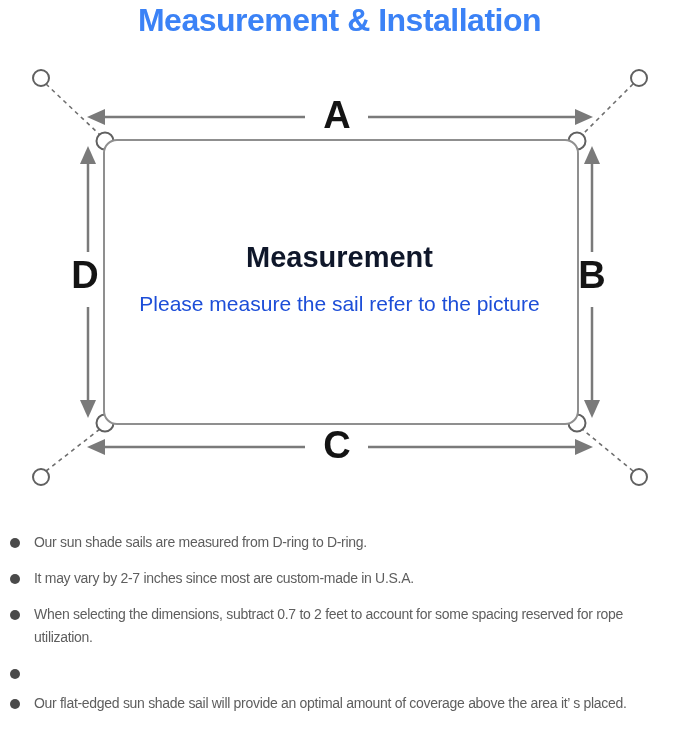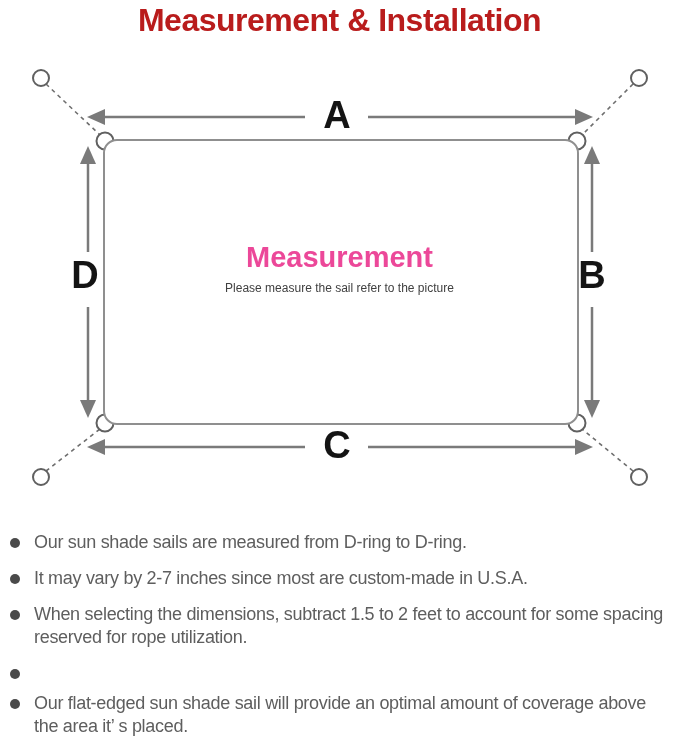--- a/index.html
+++ b/index.html
@@ -8,62 +8,62 @@
     width:679px;height:739px;
     background:#ffffff;
     overflow:hidden;
     font-family:"Liberation Sans","DejaVu Sans",sans-serif;
   }
   .title{
     position:absolute;top:0;left:0;right:0;
     margin:0;padding-top:2px;
     text-align:center;
     font-size:32px;font-weight:bold;
-    color:#b91c1c;
+    color:#3b82f6;
     letter-spacing:-0.5px;
   }
   .diagram-svg{position:absolute;top:0;left:0;}
   .side-label{
     position:absolute;
     transform:translateX(-50%);
     font-size:38px;font-weight:bold;color:#141414;
     line-height:38px;
   }
   .label-a{left:337px;top:96px;}
   .label-b{left:592px;top:256px;}
   .label-c{left:337px;top:426px;}
   .label-d{left:85px;top:256px;}
   .center-text{
     position:absolute;left:0;right:0;top:241px;
     text-align:center;
   }
   .center-title{
-    font-size:29px;font-weight:bold;color:#ec4899;
+    font-size:29px;font-weight:bold;color:#0f172a;
     line-height:32px;margin:0;
   }
   .center-sub{
-    font-size:12px;color:#404040;
-    line-height:20px;margin-top:5px;
+    font-size:21px;color:#1d4ed8;
+    line-height:20px;margin-top:21px;
   }
   .notes{
     position:absolute;top:531px;left:8px;width:660px;
     list-style:none;margin:0;padding:0;
   }
   .note-item{
     display:flex;align-items:flex-start;
     margin-bottom:13px;
   }
   .bullet-dot{
     flex:0 0 auto;
     width:10px;height:10px;border-radius:50%;
     background:#4a4a4a;
     margin:7px 14px 0 2px;
   }
   .note-text{
-    font-size:18px;line-height:23px;color:#5e5e5e;
+    font-size:14px;line-height:23px;color:#5e5e5e;
     letter-spacing:-0.3px;
     max-width:648px;
   }
 </style>
 </head>
 <body>
 
 <div class="page">
 
   <h1 class="title">Measurement &amp; Installation</h1>
@@ -131,21 +131,21 @@
     <li class="note-item">
       <span class="bullet-dot"></span>
       <span class="note-text">Our sun shade sails are measured from D-ring to D-ring.</span>
     </li>
     <li class="note-item">
       <span class="bullet-dot"></span>
       <span class="note-text">It may vary by 2-7 inches since most are custom-made in U.S.A.</span>
     </li>
     <li class="note-item">
       <span class="bullet-dot"></span>
-      <span class="note-text">When selecting the dimensions, subtract 1.5 to 2 feet to account for some spacing reserved for rope utilization.</span>
+      <span class="note-text">When selecting the dimensions, subtract 0.7 to 2 feet to account for some spacing reserved for rope utilization.</span>
     </li>
     <li class="note-item">
       <span class="bullet-dot"></span>
     </li>
     <li class="note-item">
       <span class="bullet-dot"></span>
       <span class="note-text">Our flat-edged sun shade sail will provide an optimal amount of coverage above the area it’ s placed.</span>
     </li>
   </ul>
 

